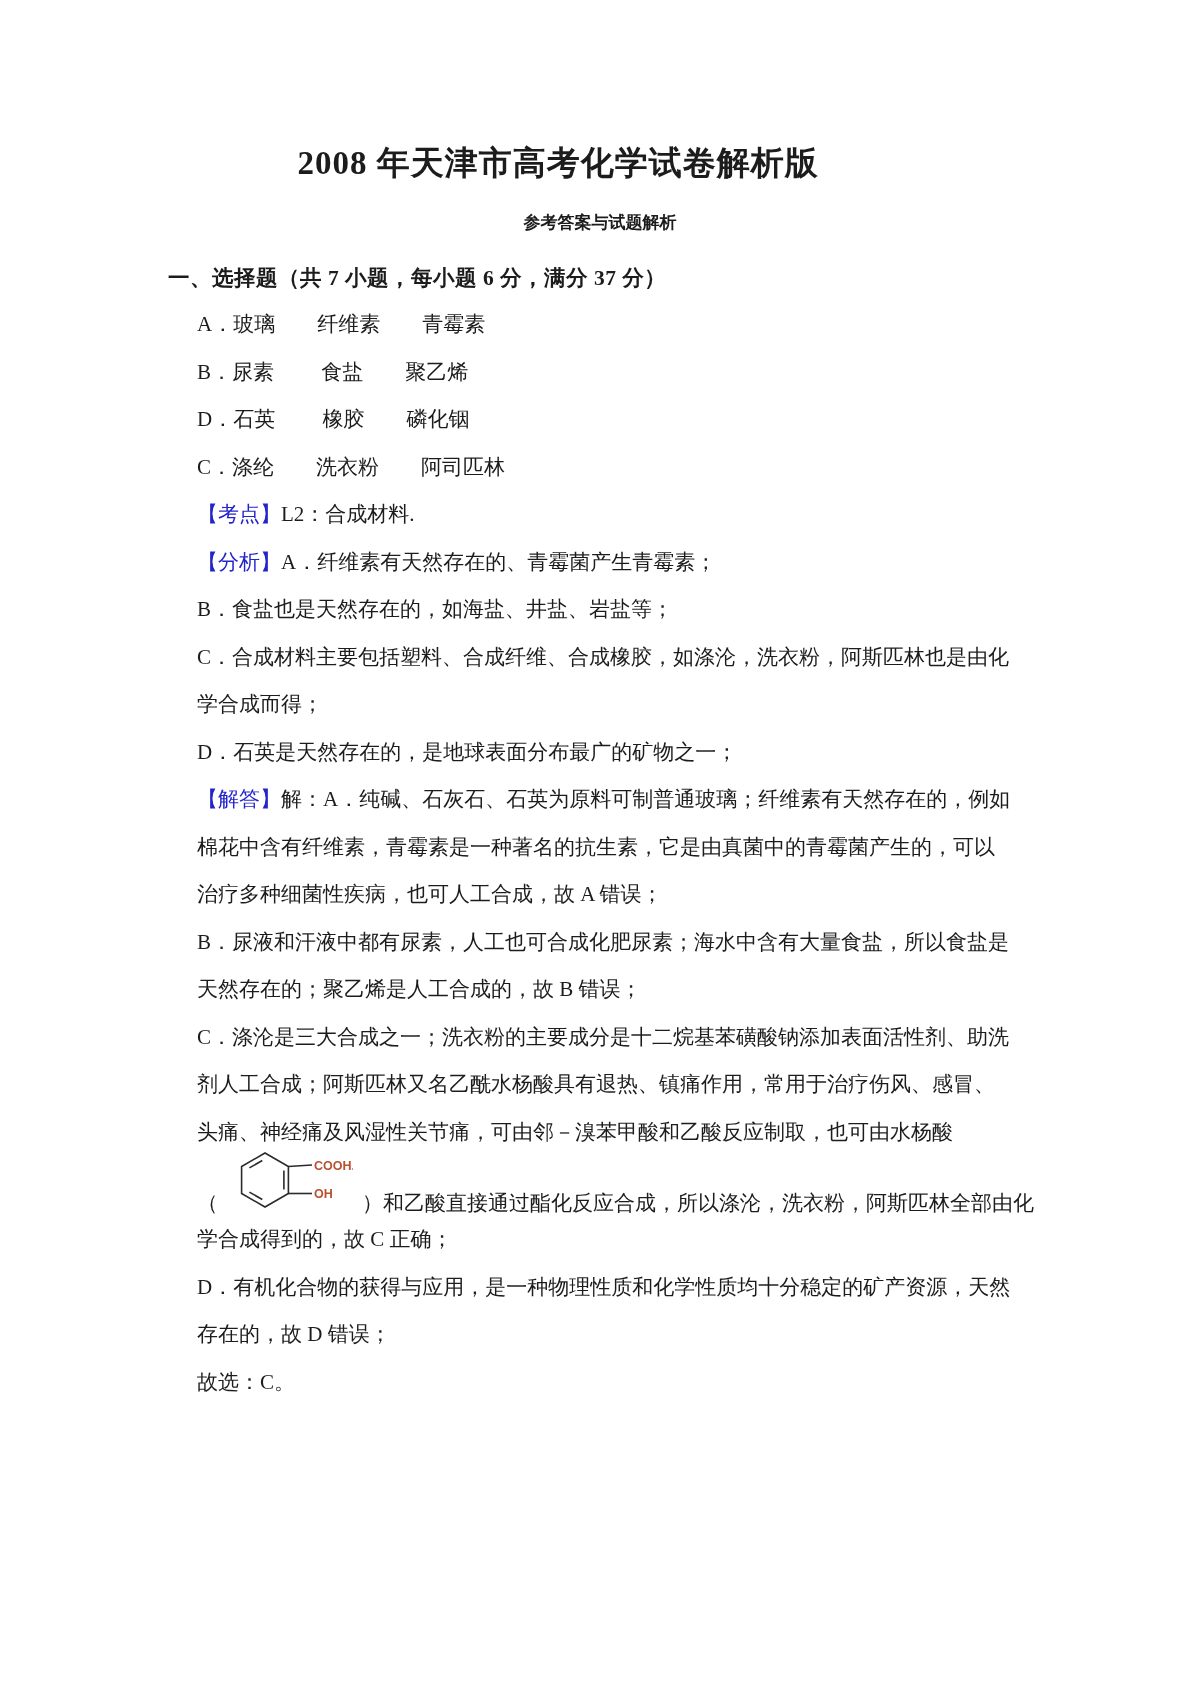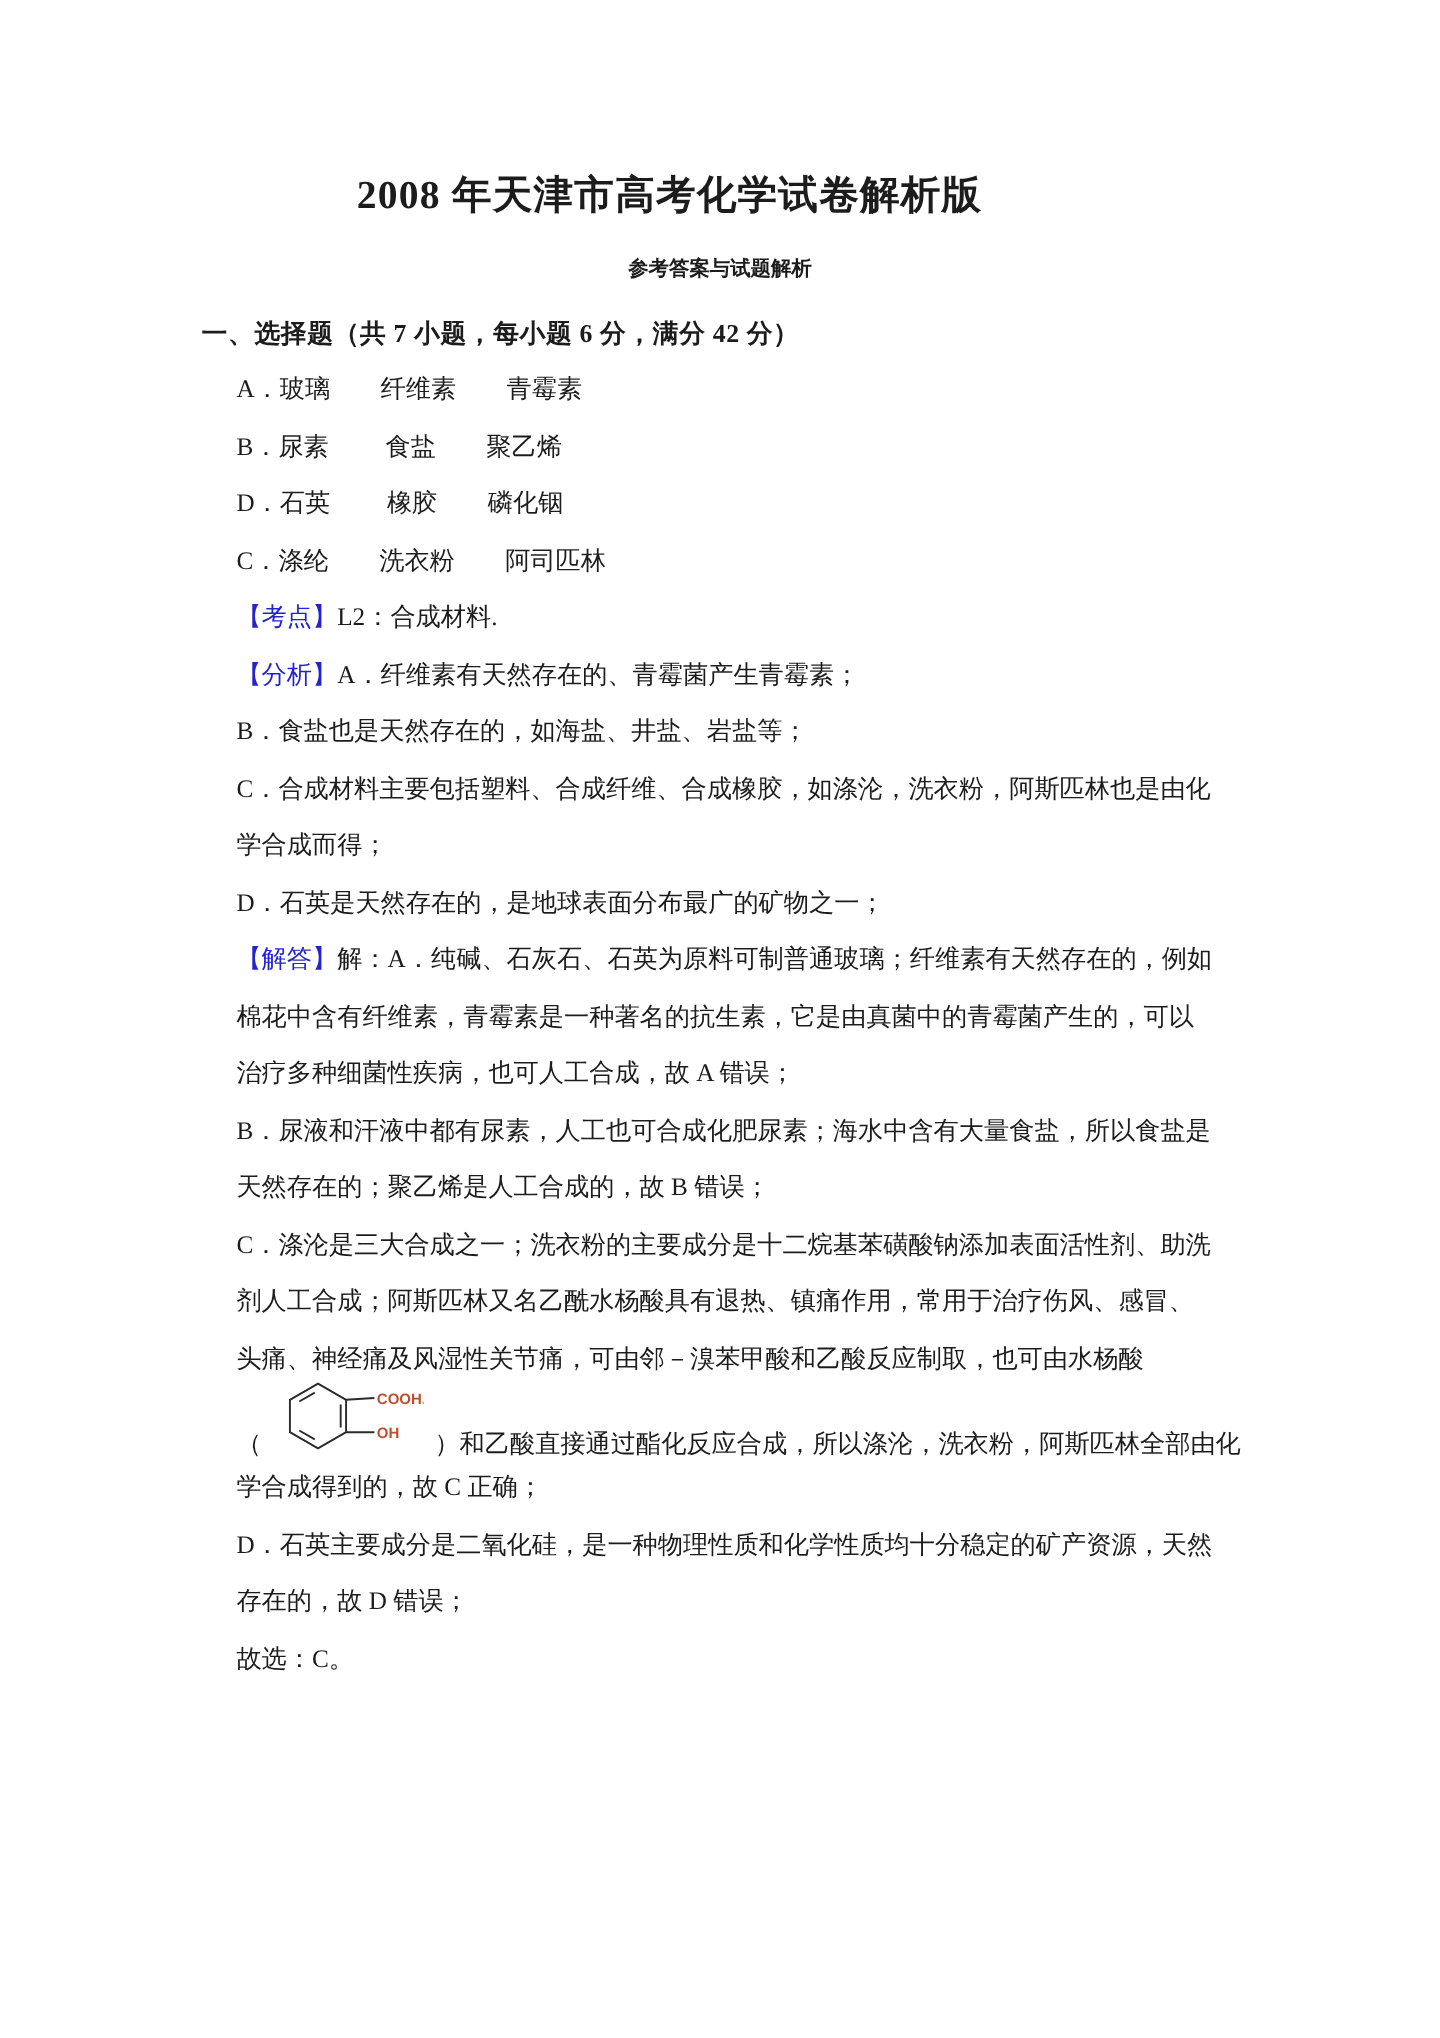--- a/index.html
+++ b/index.html
@@ -5,21 +5,21 @@
   html,body{margin:0;padding:0;background:#fff;}
   .page{
     position:relative;width:1200px;height:1698px;background:#ffffff;
     font-family:"Liberation Serif","DejaVu Serif",serif;color:#1c1c1c;overflow:hidden;
   }
   h1.title{
     margin:0;padding-top:142px;text-align:center;font-size:33px;line-height:42px;
     font-weight:bold;letter-spacing:1px;transform:translateX(-42px);
   }
   h2.subtitle{
-    margin:28px 0 0;text-align:center;font-size:17px;line-height:24px;font-weight:bold;
+    margin:28px 0 0;text-align:center;font-size:17px;line-height:24px;font-weight:bold;font-family:Liberation Mono, monospace;
   }
   h3.section{
     margin:27px 0 0 168px;font-size:21.5px;line-height:30px;font-weight:bold;letter-spacing:.5px;
   }
   .body{
     margin:8px 0 0 197px;width:852px;font-size:21px;line-height:47.5px;
   }
   .body p{margin:0;white-space:pre-line;}
   p.q{text-indent:-29px;}
   .tag{color:var(--tag-blue,#2424cc);}
@@ -29,21 +29,21 @@
   .struct-label{font-family:"Liberation Sans","DejaVu Sans",sans-serif;font-weight:bold;font-size:12.5px;fill:var(--struct-label,#b9512e);}
   .bond{stroke:#2b2b2b;stroke-width:1.6;fill:none;}
 </style>
 </head>
 <body>
 
 <div class="page">
 
   <h1 class="title">2008 年天津市高考化学试卷解析版</h1>
   <h2 class="subtitle">参考答案与试题解析</h2>
-  <h3 class="section">一、选择题（共 7 小题，每小题 6 分，满分 42 分）</h3>
+  <h3 class="section">一、选择题（共 7 小题，每小题 6 分，满分 37 分）</h3>
 
   <div class="body">
     <p>A．玻璃　　纤维素　　青霉素</p>
     <p>B．尿素　　 食盐　　聚乙烯</p>
     <p>D．石英　　 橡胶　　磷化铟</p>
     <p>C．涤纶　　洗衣粉　　阿司匹林</p>
 
     <p><span class="tag">【考点】</span><span>L2：合成材料.</span></p>
 
     <p><span class="tag">【分析】</span><span>A．纤维素有天然存在的、青霉菌产生青霉素；</span></p>
@@ -70,18 +70,18 @@
         <line class="bond" x1="24.4" y1="46.1" x2="37.3" y2="53.5"></line>
         <line class="bond" x1="63.4" y1="20.5" x2="87" y2="19"></line>
         <line class="bond" x1="63.4" y1="47.5" x2="87" y2="47.5"></line>
         <text class="struct-label" x="89" y="24">COOH.</text>
         <text class="struct-label" x="89" y="52">OH</text>
       </svg>
       <span>）和乙酸直接通过酯化反应合成，所以涤沦，洗衣粉，阿斯匹林全部由化</span>
     </div>
 
     <p>学合成得到的，故 C 正确；</p>
-    <p>D．石英主要成分是二氧化硅，是一种物理性质和化学性质均十分稳定的矿产资源，天然
+    <p>D．有机化合物的获得与应用，是一种物理性质和化学性质均十分稳定的矿产资源，天然
 存在的，故 D 错误；</p>
     <p>故选：C。</p>
   </div>
 
 </div>
 
 </body></html>

